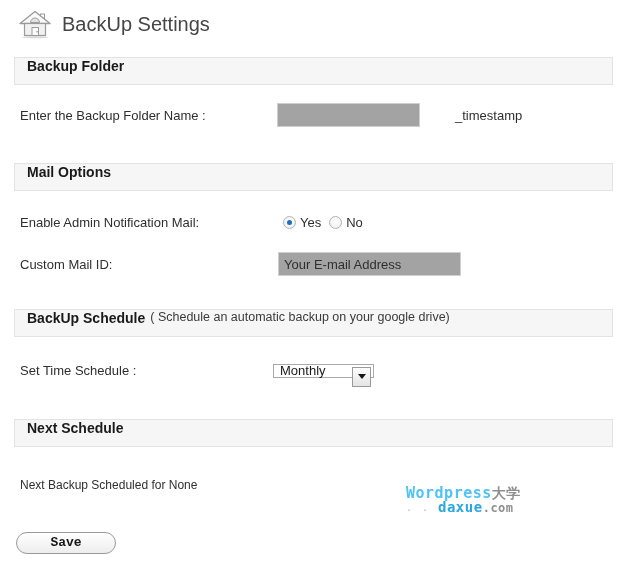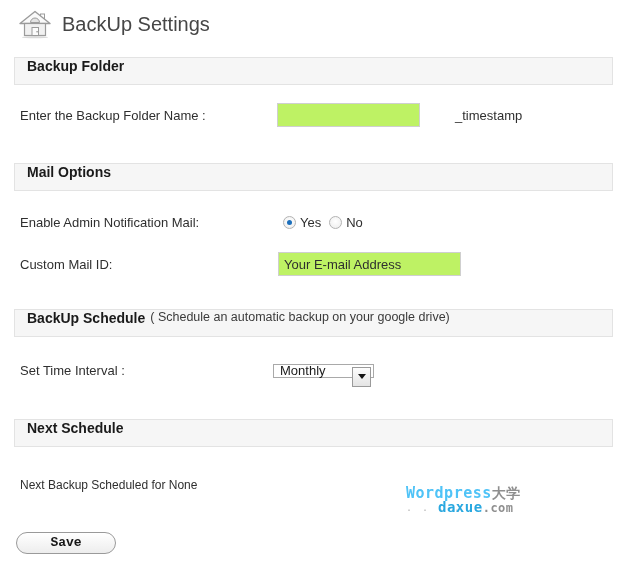--- a/index.html
+++ b/index.html
@@ -81,21 +81,21 @@
     font-size: 13px;
     color: #2f2f2f;
     white-space: nowrap;
   }
 
   
   .text-input {
     box-sizing: border-box;
     height: 24px;
     border: 1px solid #cfcfcf;
-    background: #bef264;
+    background: #a3a3a3;
     font-family: "Liberation Sans", sans-serif;
     font-size: 13px;
     color: #2f2f2f;
     padding: 0 5px;
     outline: none;
     border-radius: 0;
   }
   .text-input::placeholder { color: #2f2f2f; opacity: 1; }
   #folder-name-input { width: 143px; }
   #mail-id-input { width: 183px; }
@@ -299,21 +299,21 @@
   <span class="field-label" style="width:223px;">Custom Mail ID:</span>
   <input id="mail-id-input" class="text-input" type="text" value="Your E-mail Address" style="">
 </div>
 
 <div class="section-bar" style="top:309px;">
   <span class="bar-title">BackUp Schedule</span>
   <span class="bar-sub">( Schedule an automatic backup on your google drive)</span>
 </div>
 
 <div class="form-row" style="top:363px;">
-  <span class="field-label" style="width:218px;">Set Time Interval :</span>
+  <span class="field-label" style="width:218px;">Set Time Schedule :</span>
   <span class="select-wrap">
     <span class="select-value">Monthly</span>
     <span class="select-arrow-btn">
       <span class="caret"></span>
     </span>
   </span>
 </div>
 
 <div class="section-bar" style="top:419px;">
   <span class="bar-title">Next Schedule</span>

